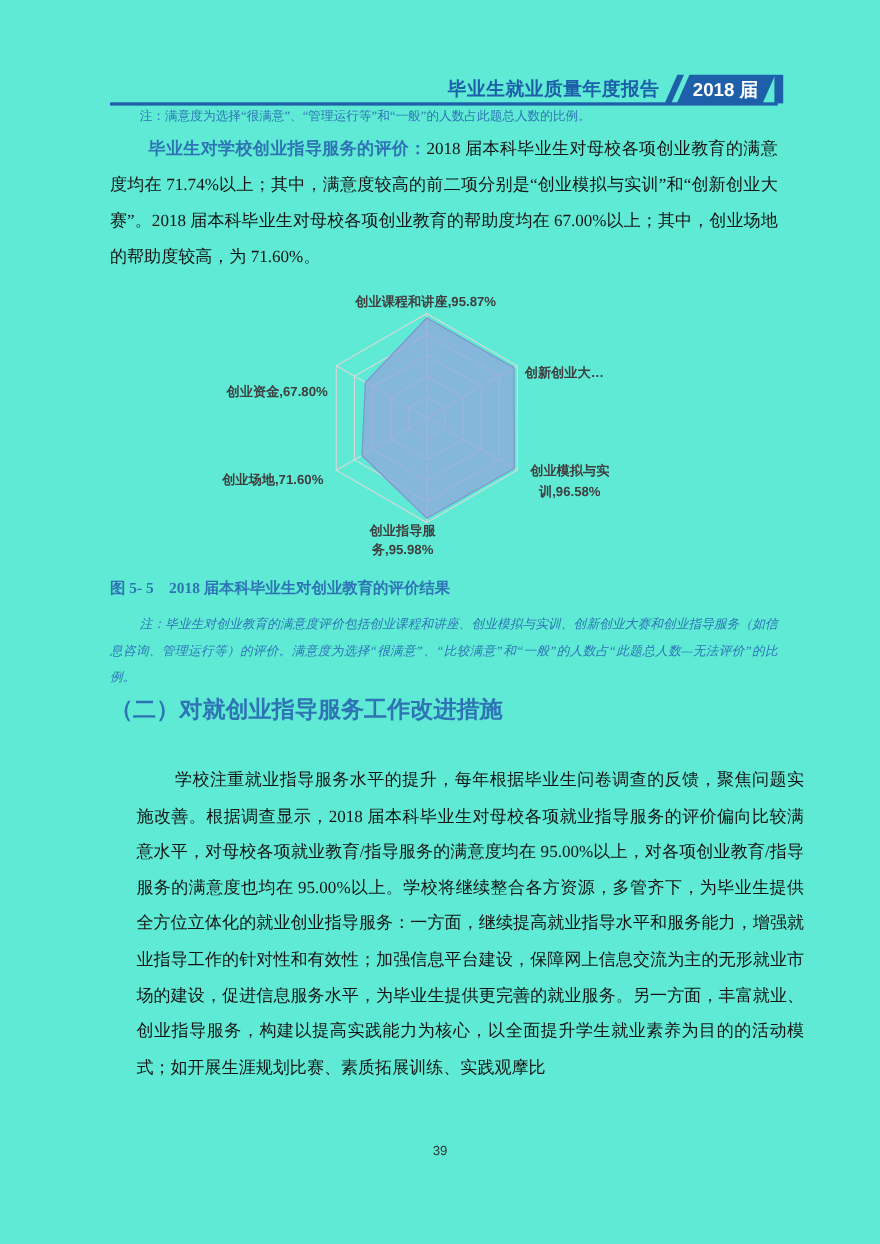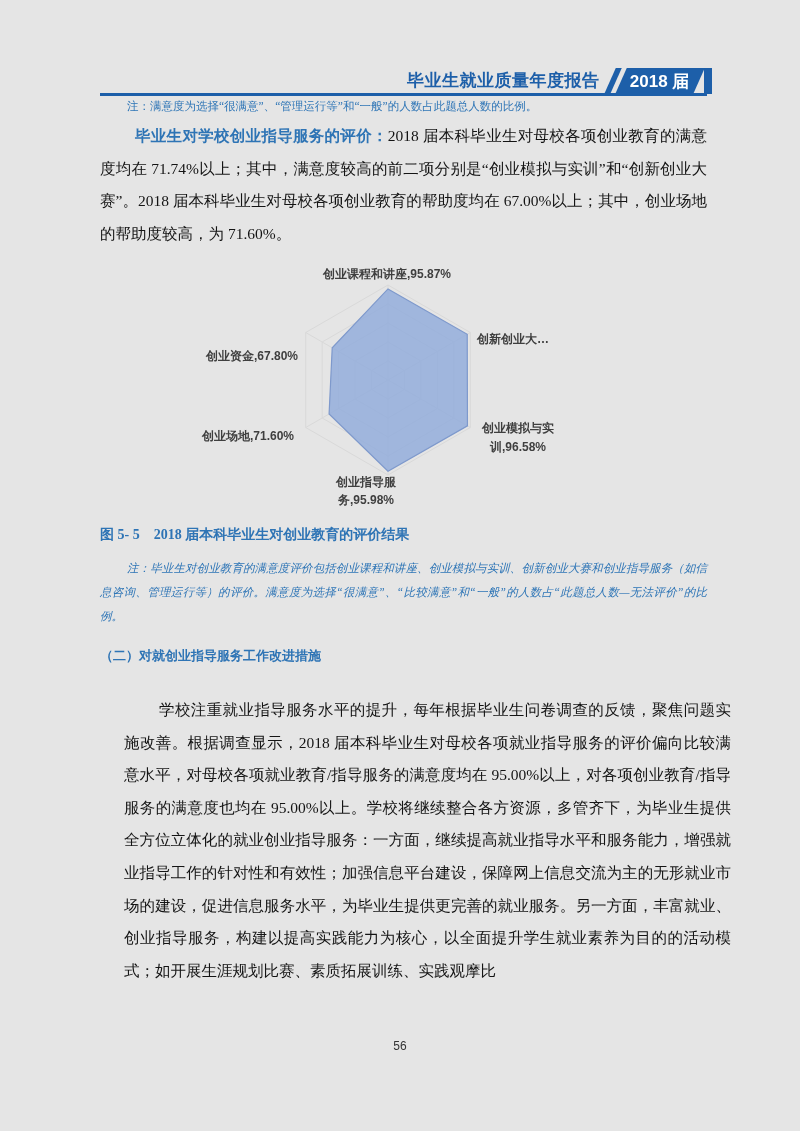--- a/index.html
+++ b/index.html
@@ -1,16 +1,16 @@
 <!DOCTYPE html>
 <html><head>
 <meta charset="utf-8">
 <style>
   html,body{margin:0;padding:0;background:#ffffff;}
-  .page{position:relative;width:800px;height:1131px;background:#e5e5e5;overflow:hidden;
+  .page{position:relative;width:800px;height:1131px;background:#5eead4;overflow:hidden;
         font-family:"Liberation Serif","DejaVu Serif",serif;}
 
   
   .hdr{position:absolute;top:67px;right:88px;display:flex;align-items:center;height:27px;}
   .hdr-title{color:#1D5FA9;font-weight:bold;font-size:17px;letter-spacing:.5px;
              font-family:"Liberation Sans","DejaVu Sans",sans-serif;}
   .hdr-slash{width:6px;height:26px;background:#1D5FA9;transform:skewX(-24deg);margin:0 5px 0 11px;}
   .hdr-badge{background:#1D5FA9;height:26px;transform:skewX(-24deg);display:flex;align-items:center;padding:0 9px;}
   .hdr-badge-text{transform:skewX(24deg);color:#ffffff;font-weight:bold;font-size:17px;
                   font-family:"Liberation Sans","DejaVu Sans",sans-serif;white-space:nowrap;}
@@ -31,22 +31,22 @@
   .para2{top:694px;margin-left:24px;}
 
   
   .chart{position:absolute;left:180px;top:254px;}
   .axis-label{font-family:"Liberation Sans","DejaVu Sans",sans-serif;font-weight:bold;
               font-size:12px;fill:#3F3F3F;}
 
   
   .caption{position:absolute;left:100px;top:526px;width:607px;margin:0;text-align:left;
            color:#2E74B5;font-weight:bold;font-size:14px;}
-  .section-heading{position:absolute;left:100px;top:647px;margin:0;color:#2E74B5;
-                   font-size:13px;font-weight:bold;
+  .section-heading{position:absolute;left:100px;top:631px;margin:0;color:#2E74B5;
+                   font-size:21px;font-weight:bold;
                    font-family:"Liberation Sans","DejaVu Sans",sans-serif;}
   .page-number{position:absolute;left:0;top:1039px;width:100%;text-align:center;
                font-size:12px;color:#333333;
                font-family:"Liberation Sans","DejaVu Sans",sans-serif;}
 </style>
 </head>
 <body>
 
 <div class="page">
 
@@ -88,15 +88,15 @@
     </svg>
 
   <p class="caption">图 5- 5　2018 届本科毕业生对创业教育的评价结果</p>
 
   <p class="note fig-note">注：毕业生对创业教育的满意度评价包括创业课程和讲座、创业模拟与实训、创新创业大赛和创业指导服务（如信息咨询、管理运行等）的评价。满意度为选择“很满意”、“比较满意”和“一般”的人数占“此题总人数—无法评价”的比例。</p>
 
   <h2 class="section-heading">（二）对就创业指导服务工作改进措施</h2>
 
   <p class="body-para para2">学校注重就业指导服务水平的提升，每年根据毕业生问卷调查的反馈，聚焦问题实施改善。根据调查显示，2018 届本科毕业生对母校各项就业指导服务的评价偏向比较满意水平，对母校各项就业教育/指导服务的满意度均在 95.00%以上，对各项创业教育/指导服务的满意度也均在 95.00%以上。学校将继续整合各方资源，多管齐下，为毕业生提供全方位立体化的就业创业指导服务：一方面，继续提高就业指导水平和服务能力，增强就业指导工作的针对性和有效性；加强信息平台建设，保障网上信息交流为主的无形就业市场的建设，促进信息服务水平，为毕业生提供更完善的就业服务。另一方面，丰富就业、创业指导服务，构建以提高实践能力为核心，以全面提升学生就业素养为目的的活动模式；如开展生涯规划比赛、素质拓展训练、实践观摩比</p>
 
-  <div class="page-number">56</div>
+  <div class="page-number">39</div>
 
 </div>
 
 </body></html>

